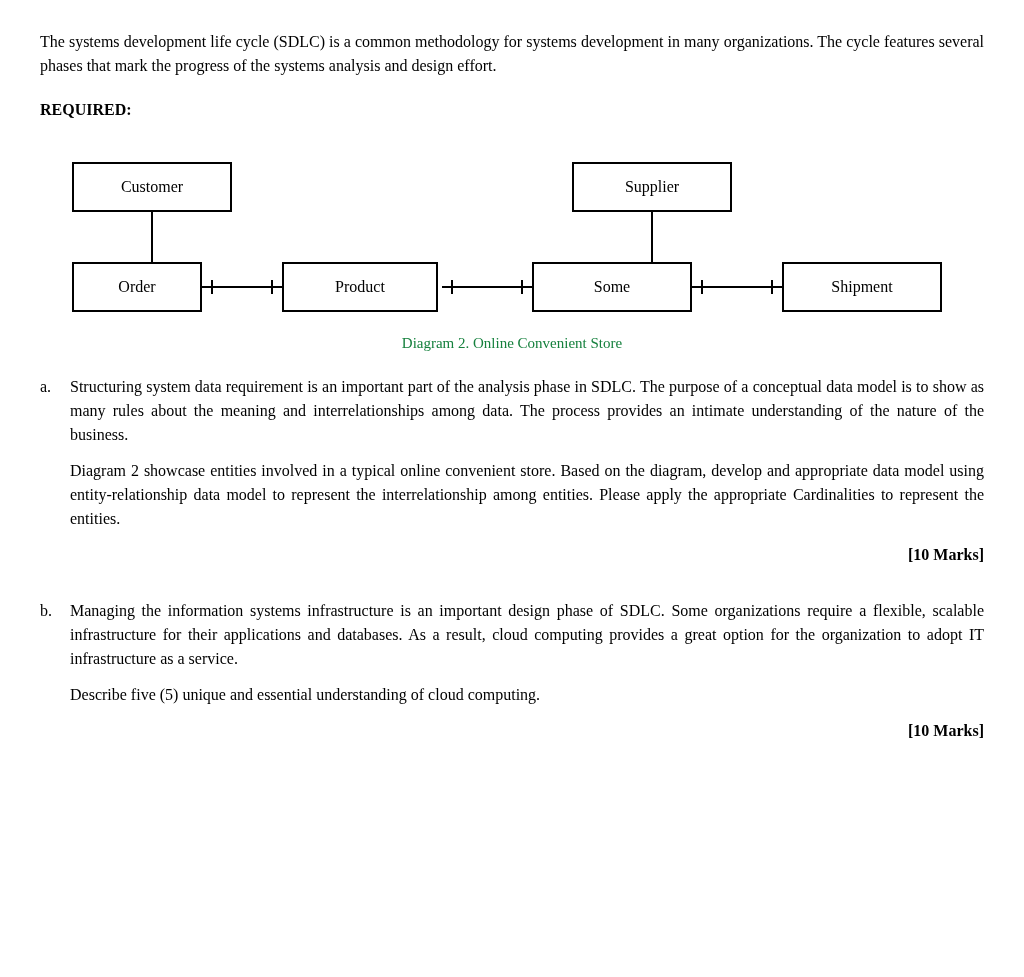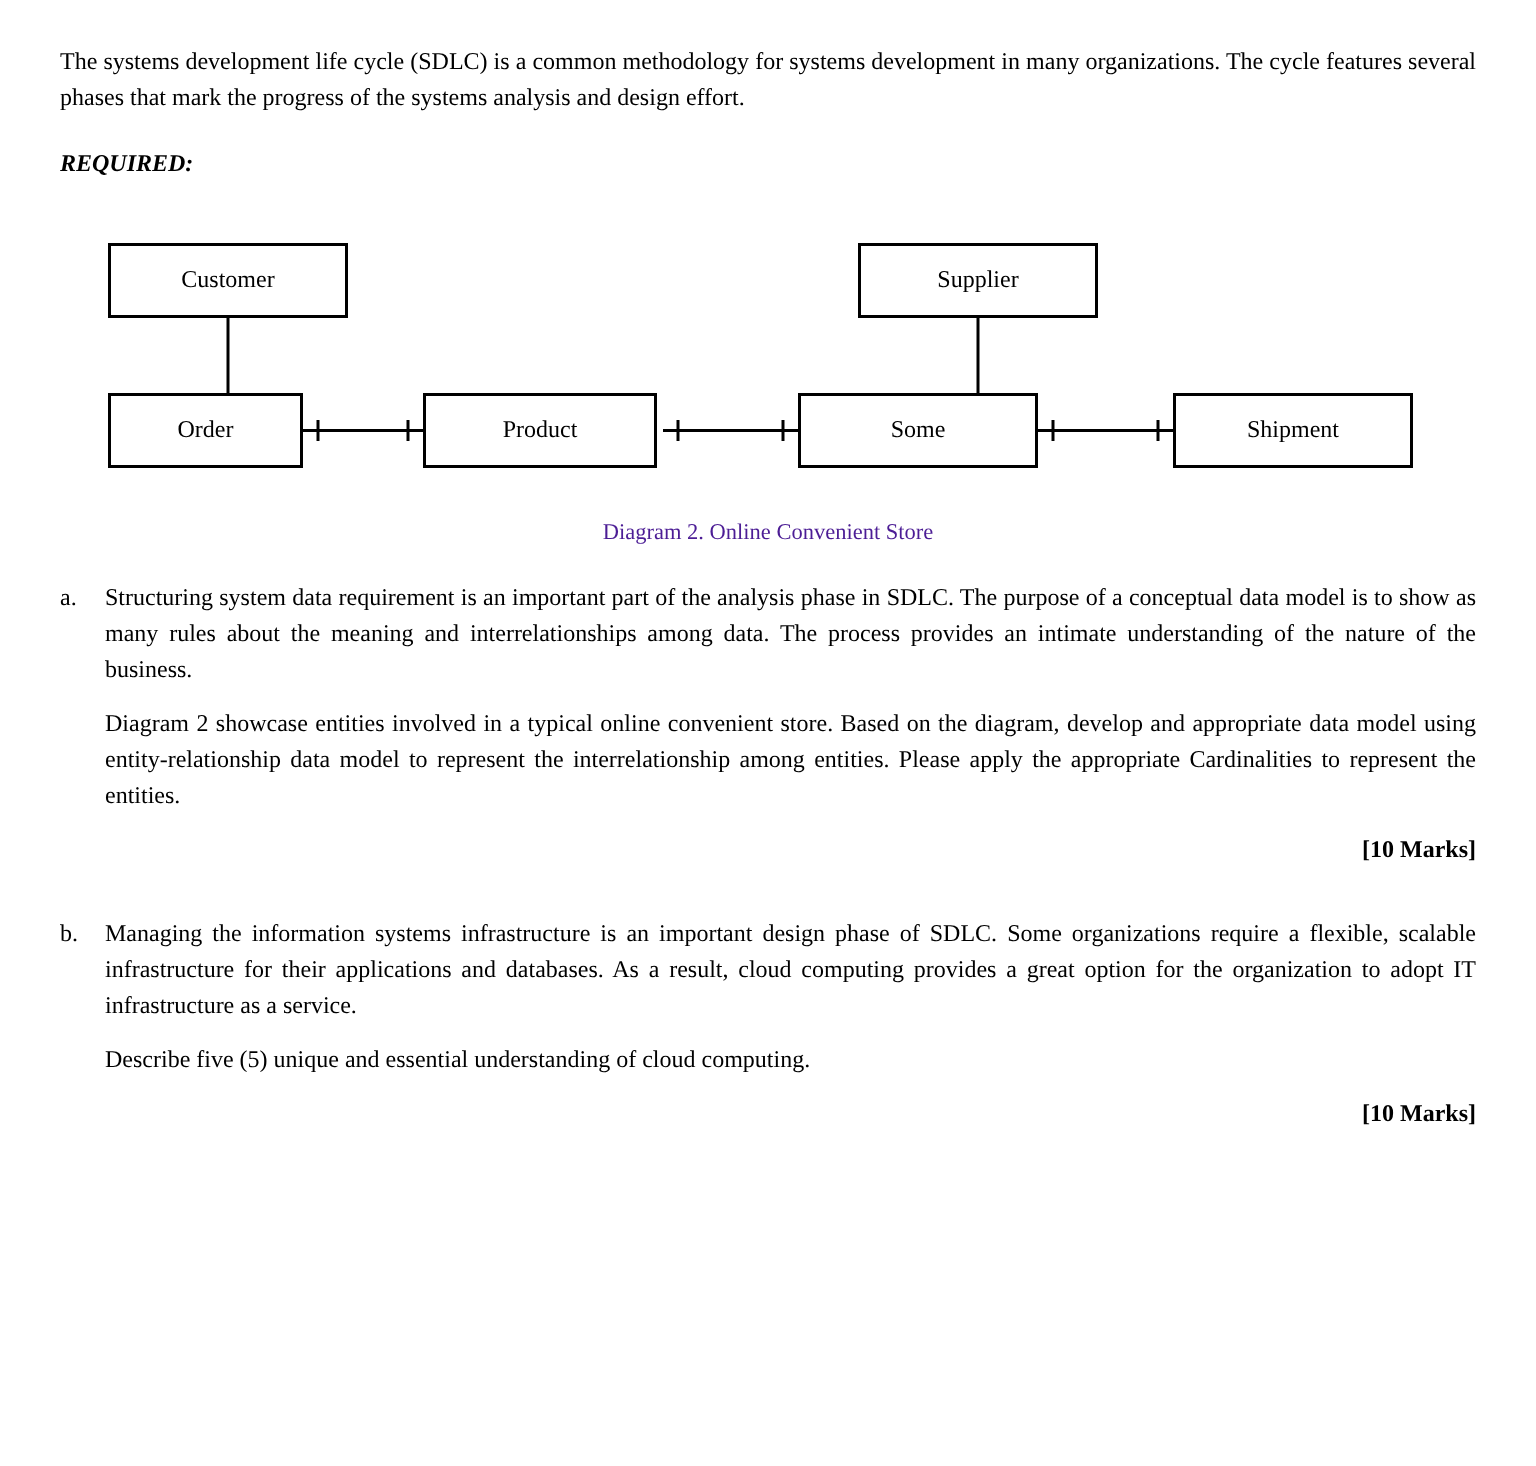--- a/index.html
+++ b/index.html
@@ -19,31 +19,29 @@
     }
 
     .intro-text {
       text-align: justify;
       margin-bottom: 20px;
     }
 
     .required-label {
       font-weight: bold;
       margin-bottom: 20px;
-      font-style: italic;
     }
 
     
     .diagram-container {
       margin: 20px auto;
       width: 100%;
       display: flex;
       flex-direction: column;
       align-items: center;
-      gap: 12px;
     }
 
     .diagram-area {
       position: relative;
       width: 940px;
       height: 180px;
     }
 
     
     .entity-box {
@@ -112,21 +110,21 @@
       left: 0;
       width: 100%;
       height: 100%;
       pointer-events: none;
     }
 
     .diagram-caption {
       text-align: center;
       font-size: 15px;
       margin-top: 10px;
-      color: #4c1d95;
+      color: #15803d;
     }
 
     
     .content-section {
       margin-top: 20px;
     }
 
     .list-item-a {
       display: flex;
       margin-bottom: 16px;

